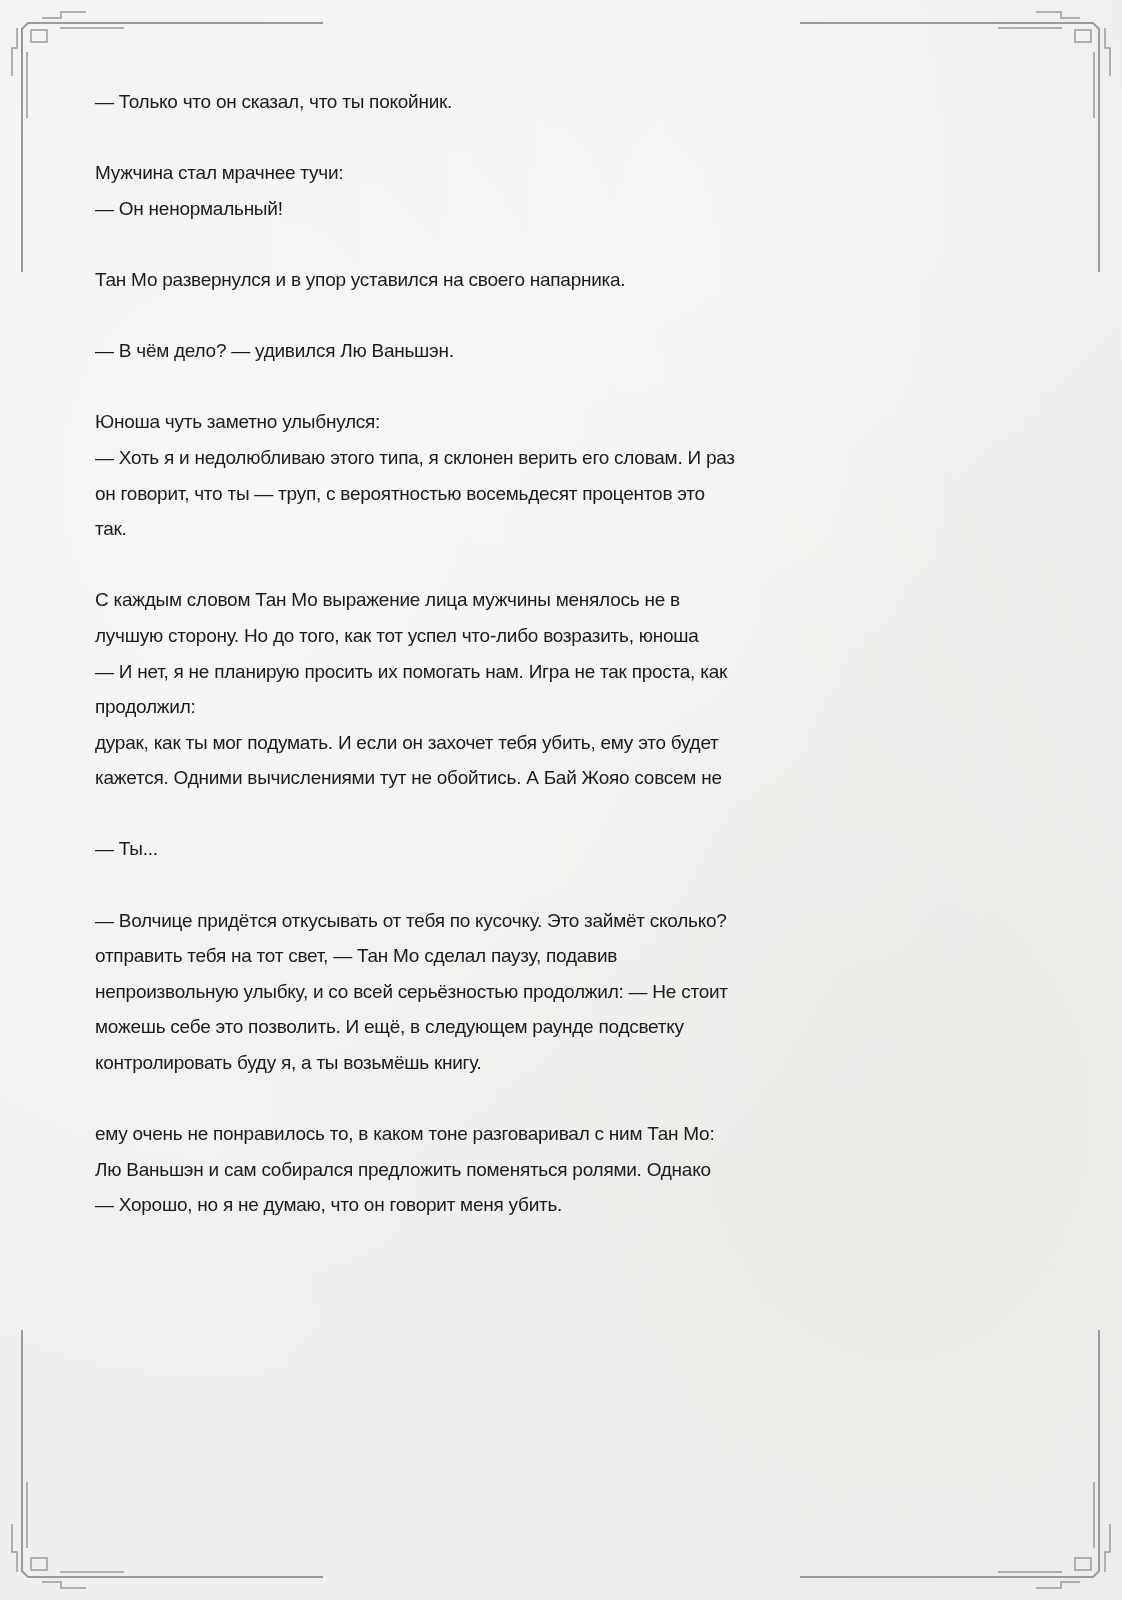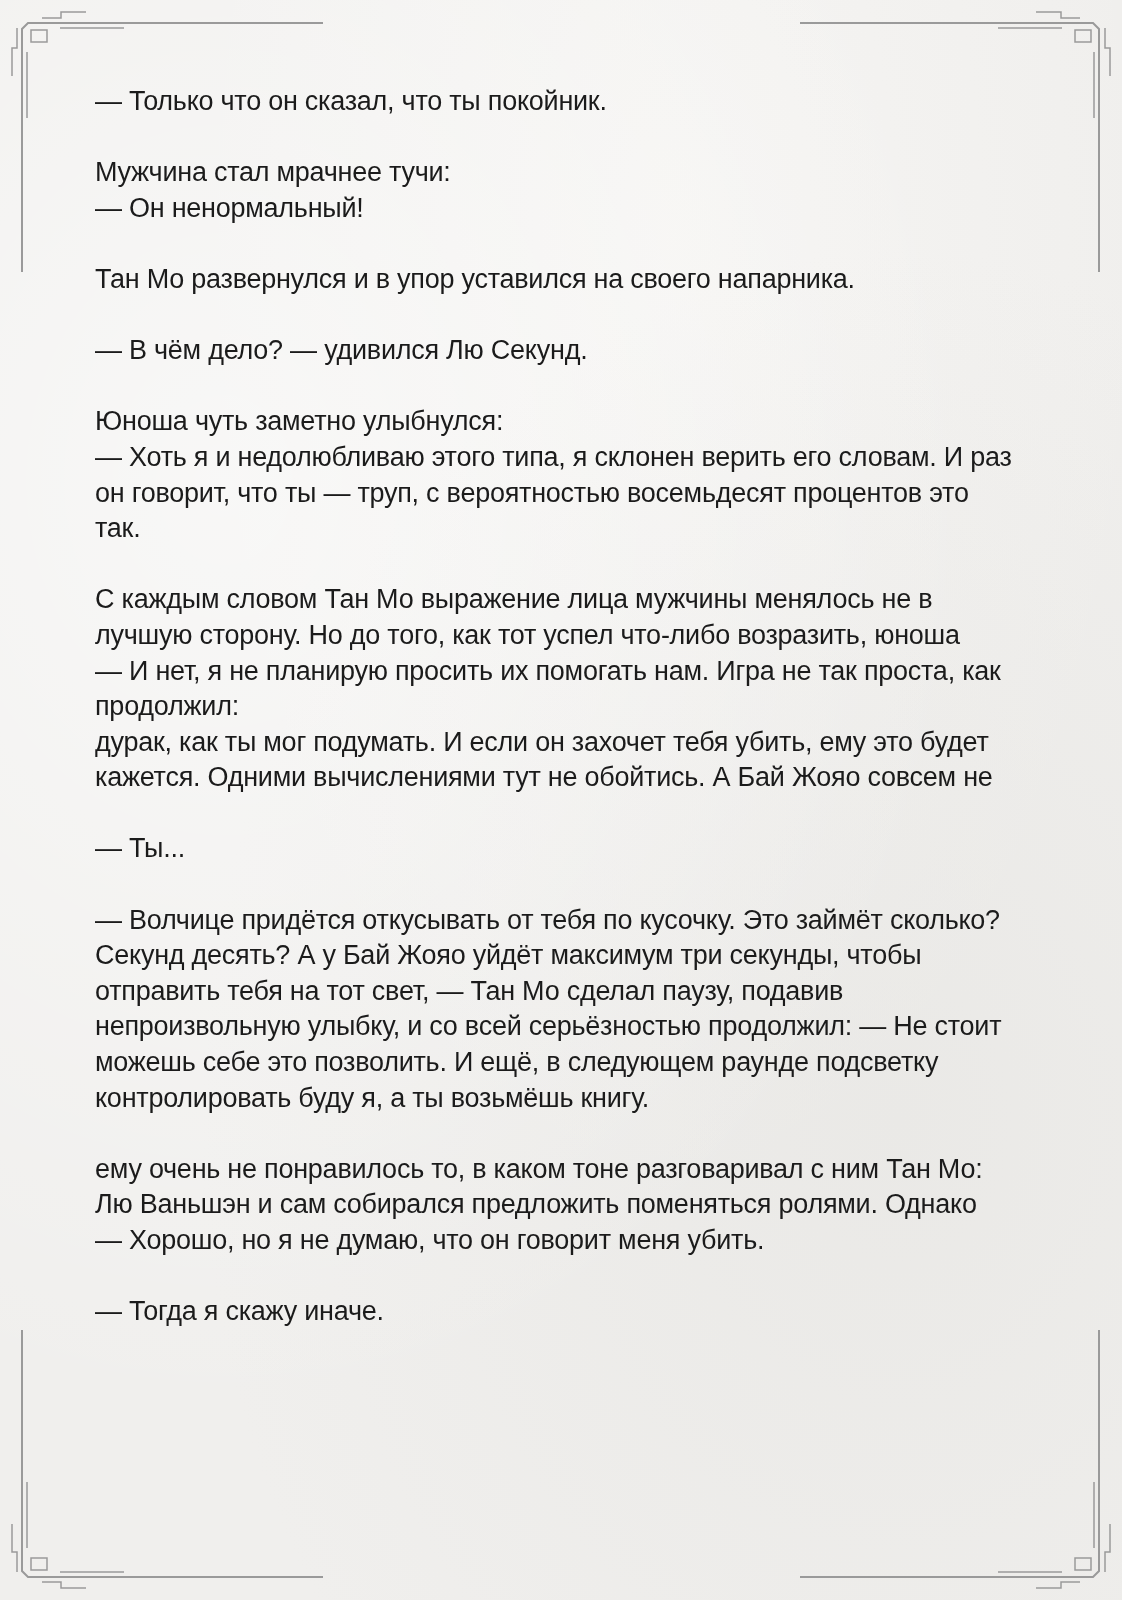--- a/index.html
+++ b/index.html
@@ -11,21 +11,21 @@
       radial-gradient(ellipse at 80% 70%, rgba(230,229,226,0.6), rgba(230,229,226,0) 55%),
       radial-gradient(ellipse at 60% 15%, rgba(248,247,245,0.7), rgba(248,247,245,0) 50%);
     font-family: "Liberation Sans", "DejaVu Sans", sans-serif;
     color: #1b1b1b;
   }
   .frame { position: absolute; left: 0; top: 0; width: 1122px; height: 1600px; pointer-events: none; }
   .frame line, .frame path, .frame rect { stroke: #9a9a9a; fill: none; stroke-width: 2; }
   .frame .thin { stroke-width: 1.5; }
   .content {
     position: absolute; left: 95px; top: 84px; width: 920px;
-    font-size: 27px; line-height: 35.6px; letter-spacing: -0.25px;
+    font-size: 19px; line-height: 35.6px; letter-spacing: -0.25px;
   }
   .para { margin: 0 0 35.6px 0; }
   .line { display: block; white-space: nowrap; }
 </style>
 </head>
 <body>
 
 <svg class="frame" viewBox="0 0 1122 1600" xmlns="http://www.w3.org/2000/svg">
 
   <g>
@@ -70,48 +70,44 @@
       <span class="line">— Только что он сказал, что ты покойник.</span>
     </div>
     <div class="para">
       <span class="line">Мужчина стал мрачнее тучи:</span>
       <span class="line">— Он ненормальный!</span>
     </div>
     <div class="para">
       <span class="line">Тан Мо развернулся и в упор уставился на своего напарника.</span>
     </div>
     <div class="para">
-      <span class="line">— В чём дело? — удивился Лю Секунд.</span>
+      <span class="line">— В чём дело? — удивился Лю Ваньшэн.</span>
     </div>
     <div class="para">
       <span class="line">Юноша чуть заметно улыбнулся:</span>
       <span class="line">— Хоть я и недолюбливаю этого типа, я склонен верить его словам. И раз</span>
       <span class="line">он говорит, что ты — труп, с вероятностью восемьдесят процентов это</span>
       <span class="line">так.</span>
     </div>
     <div class="para">
       <span class="line">С каждым словом Тан Мо выражение лица мужчины менялось не в</span>
       <span class="line">лучшую сторону. Но до того, как тот успел что-либо возразить, юноша</span>
       <span class="line">— И нет, я не планирую просить их помогать нам. Игра не так проста, как</span>
       <span class="line">продолжил:</span>
       <span class="line">дурак, как ты мог подумать. И если он захочет тебя убить, ему это будет</span>
       <span class="line">кажется. Одними вычислениями тут не обойтись. А Бай Жояо совсем не</span>
     </div>
     <div class="para">
       <span class="line">— Ты...</span>
     </div>
     <div class="para">
       <span class="line">— Волчице придётся откусывать от тебя по кусочку. Это займёт сколько?</span>
-      <span class="line">Секунд десять? А у Бай Жояо уйдёт максимум три секунды, чтобы</span>
       <span class="line">отправить тебя на тот свет, — Тан Мо сделал паузу, подавив</span>
       <span class="line">непроизвольную улыбку, и со всей серьёзностью продолжил: — Не стоит</span>
       <span class="line">можешь себе это позволить. И ещё, в следующем раунде подсветку</span>
       <span class="line">контролировать буду я, а ты возьмёшь книгу.</span>
     </div>
     <div class="para">
       <span class="line">ему очень не понравилось то, в каком тоне разговаривал с ним Тан Мо:</span>
       <span class="line">Лю Ваньшэн и сам собирался предложить поменяться ролями. Однако</span>
       <span class="line">— Хорошо, но я не думаю, что он говорит меня убить.</span>
     </div>
-    <div class="para">
-      <span class="line">— Тогда я скажу иначе.</span>
-    </div>
   </div>
 
 </body></html>

